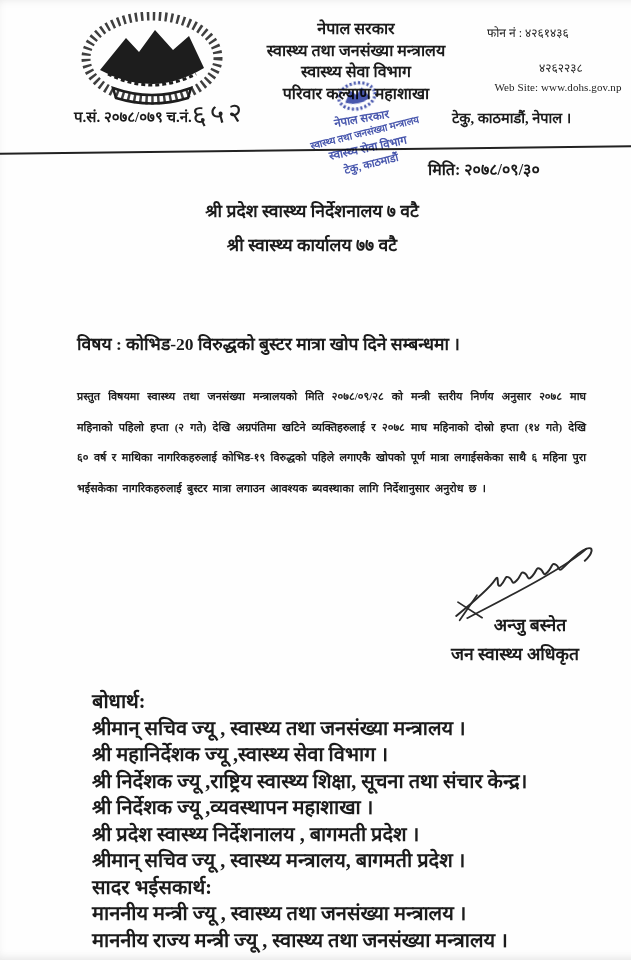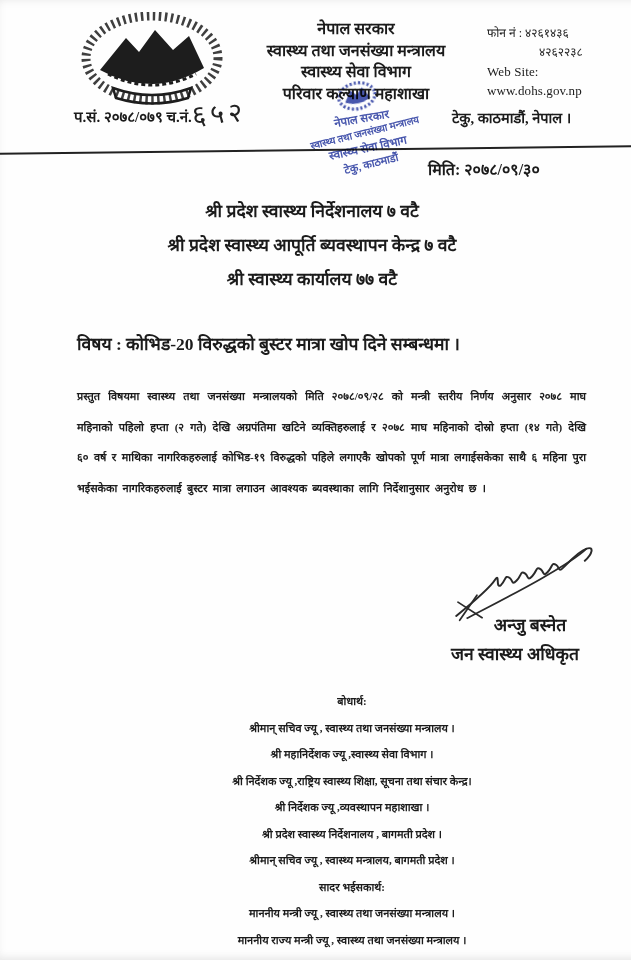--- a/index.html
+++ b/index.html
@@ -9,22 +9,22 @@
     font-family:"Liberation Serif","DejaVu Sans",serif;
     color:#1b1b1b;
     box-shadow:inset -6px 0 10px rgba(0,0,0,.08), inset 0 -4px 8px rgba(0,0,0,.04);
     padding-left:23px;
   }
   .abs{position:absolute;}
   
   .emblem{left:76px;top:12px;width:152px;height:96px;}
   .head-block{left:218px;top:18px;width:276px;text-align:center;font-weight:700;font-size:16px;line-height:21.5px;}
   .contact{left:487px;top:24px;width:142px;font-size:12px;font-weight:400;line-height:19px;}
-  .contact .phone2{padding-left:52px;}
-  .contact .web{font-size:13px;letter-spacing:.1px;}
+  .contact .phone2{padding-left:52px;margin-top:16px;}
+  .contact .web{font-size:11px;letter-spacing:.1px;text-align:center;}
   
   .ref-line{left:74px;top:106px;font-size:15px;font-weight:700;white-space:nowrap;}
   .chalani{left:192px;top:94px;font-size:27px;font-weight:500;transform:rotate(-4deg);letter-spacing:4px;color:#222;}
   .address{left:452px;top:107px;font-size:14.5px;font-weight:600;}
   .rule{left:-4px;top:149px;width:640px;border-top:2.5px solid #222;transform:rotate(-0.7deg);}
   .dateline{left:428px;top:158px;font-size:16px;font-weight:700;}
   
   .stamp{left:276px;top:80px;width:180px;height:118px;color:#2e3fa3;
          transform:rotate(-12deg);text-align:center;opacity:.88;
          mix-blend-mode:multiply;pointer-events:none;font-weight:700;}
@@ -36,21 +36,21 @@
   
   .recipients{left:77px;top:194px;width:470px;font-size:17.5px;line-height:34px;font-weight:600;text-align:center;}
   .subject{left:77px;top:331px;width:500px;font-size:17.5px;font-weight:700;}
   .body-par{left:77px;top:381px;width:509px;font-size:11px;line-height:30.5px;
             font-weight:700;text-align:justify;text-align-last:left;word-spacing:2.5px;}
   
   .sig{left:432px;top:540px;width:190px;height:82px;}
   .sig-name{left:425px;top:612px;width:210px;text-align:center;font-size:17.5px;font-weight:700;}
   .sig-title{left:410px;top:641px;width:210px;text-align:center;font-size:17.5px;font-weight:700;}
   
-  .cc{left:92px;top:688px;width:520px;font-size:11px;line-height:26.5px;font-weight:600;text-align:center;}
+  .cc{left:92px;top:688px;width:520px;font-size:20px;line-height:26.5px;font-weight:600;}
   .cc .hd{font-weight:700;}
 </style>
 </head>
 <body>
 
 <div class="page">
 
   <svg class="abs emblem" viewBox="0 0 152 96" aria-hidden="true">
     <ellipse cx="76" cy="46" rx="66" ry="42" fill="none" stroke="#1d1d1d" stroke-width="9" stroke-dasharray="2.5 3.5" opacity=".85"></ellipse>
     <path d="M24,58 L50,26 L63,40 L79,18 L97,38 L113,24 L128,56 Q101,72 76,72 Q49,72 24,58 Z" fill="#1d1d1d"></path>
@@ -83,21 +83,20 @@
       <path d="M8,18 L15,8 L20,13 L26,7 L32,18 Q20,24 8,18 Z" fill="currentColor"></path>
     </svg>
     <div class="s1">नेपाल सरकार</div>
     <div class="s2">स्वास्थ्य तथा जनसंख्या मन्त्रालय</div>
     <div class="s3">स्वास्थ्य सेवा विभाग</div>
     <div class="s4">टेकु, काठमाडौं</div>
   </div>
 
   <div class="abs recipients">
     <div>श्री प्रदेश स्वास्थ्य निर्देशनालय ७ वटै</div>
-    <div>श्री प्रदेश स्वास्थ्य आपूर्ति ब्यवस्थापन केन्द्र ७ वटै</div>
     <div>श्री स्वास्थ्य कार्यालय ७७ वटै</div>
   </div>
 
   <div class="abs subject">विषय : कोभिड-20 विरुद्धको बुस्टर मात्रा खोप दिने सम्बन्धमा ।</div>
 
   <div class="abs body-par">प्रस्तुत  विषयमा स्वास्थ्य तथा जनसंख्या मन्त्रालयको मिति २०७८/०९/२८ को मन्त्री स्तरीय निर्णय अनुसार २०७८ माघ महिनाको पहिलो हप्ता (२ गते) देखि अग्रपंतिमा खटिने व्यक्तिहरुलाई र २०७८ माघ महिनाको दोस्रो हप्ता (१४ गते) देखि ६० वर्ष र माथिका नागरिकहरुलाई कोभिड-१९ विरुद्धको पहिले लगाएकै खोपको पूर्ण मात्रा लगाईसकेका साथै ६ महिना पुरा भईसकेका नागरिकहरुलाई बुस्टर मात्रा लगाउन आवश्यक ब्यवस्थाका लागि निर्देशानुसार अनुरोध छ ।</div>
 
   <svg class="abs sig" viewBox="0 0 200 95" aria-hidden="true">
     <path d="M18,88 C40,70 58,54 63,46 C69,37 63,58 70,52 C76,46 74,40 80,44 C84,47 82,53 88,47 C94,41 92,35 98,39 C102,42 100,48 106,42 C112,36 110,30 116,34 C120,37 118,43 124,37 C130,31 128,25 134,29 C138,32 136,38 142,32 C150,24 160,13 169,10 C178,7 176,16 167,24" fill="none" stroke="#2a2a2a" stroke-width="2.3" stroke-linecap="round"></path>
     <path d="M169,10 C146,32 62,74 30,91" fill="none" stroke="#2a2a2a" stroke-width="2"></path>

